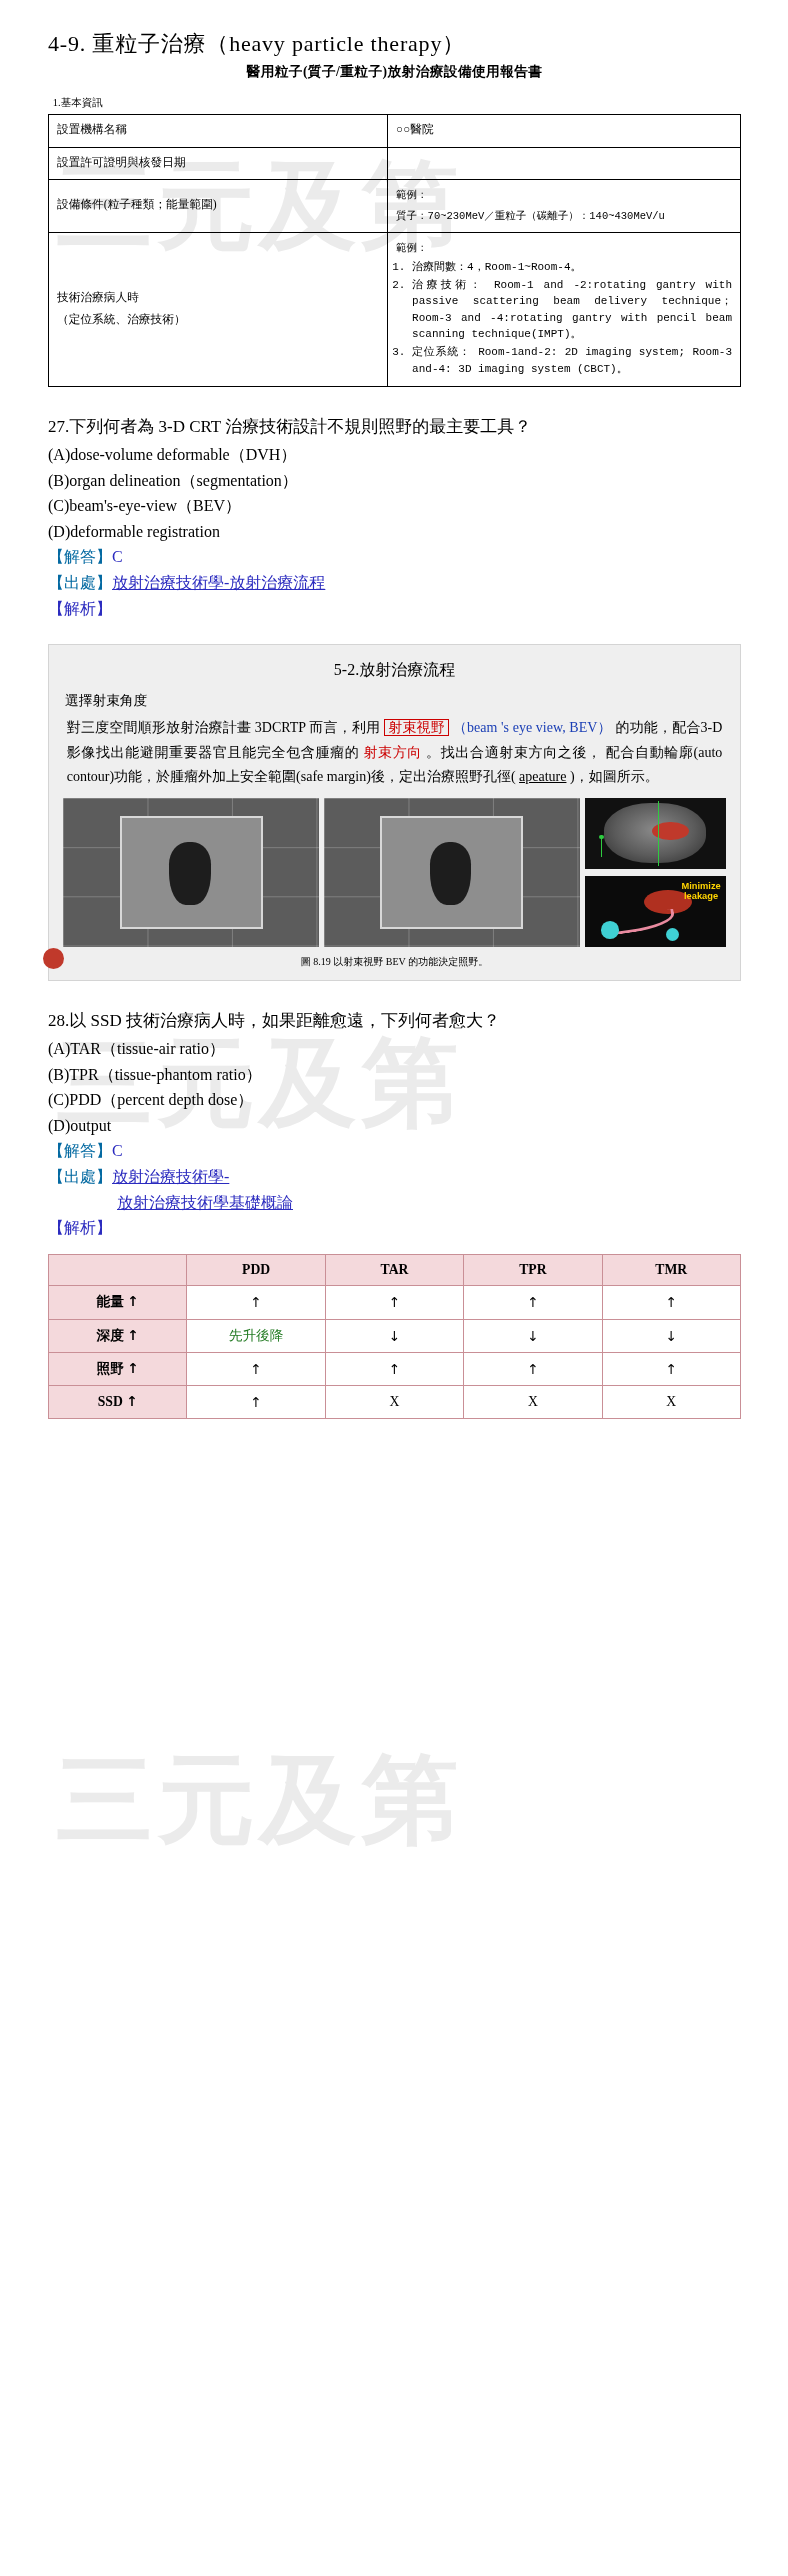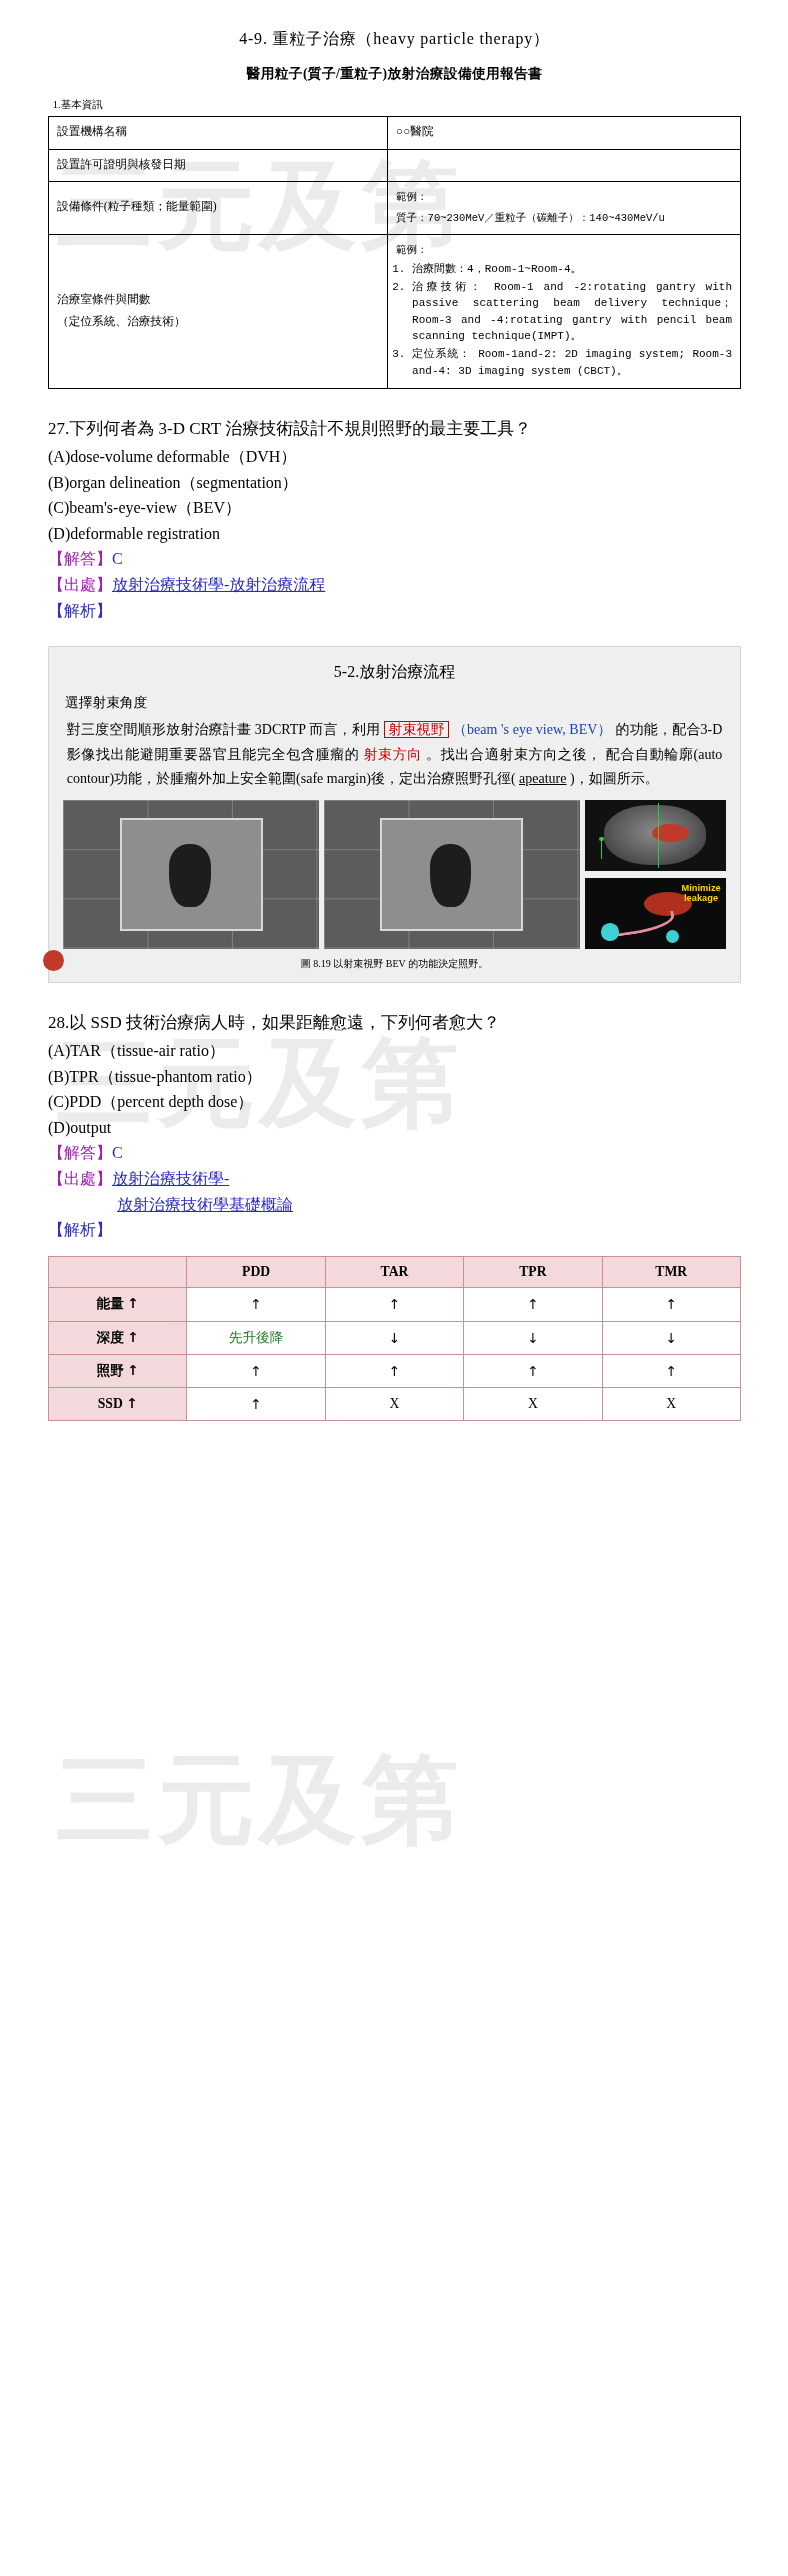--- a/index.html
+++ b/index.html
@@ -31,24 +31,23 @@
     z-index: 0;
     pointer-events: none;
   }
   .wm1 { top: 113px; left: 56px; }
   .wm2 { top: 990px; left: 56px; }
   .wm3 { top: 1707px; left: 56px; }
 
   .content { position: relative; z-index: 2; }
 
   h1.section-title {
-    font-size: 16px;
+    font-size: 22px;
     font-weight: normal;
-    text-align: center;
-    margin: 29px 0 15px 0;
+    margin: 29px 0 4px 0;
     letter-spacing: 0.8px;
   }
   h2.doc-title {
     font-size: 13.7px;
     font-weight: bold;
     text-align: center;
     margin: 0 0 14.5px 0;
     letter-spacing: 0.4px;
   }
   .small-label {
@@ -95,21 +94,21 @@
   }
   .opt {
     font-size: 16px;
     line-height: 1.6;
   }
   .ans, .src, .exp {
     font-size: 16px;
     line-height: 1.6;
     color: #2b2bbf;
   }
-  .ans .k, .src .k, .exp .k { color: #a21caf; }
+  .ans .k, .src .k, .exp .k { color: #0369a1; }
   .src .u { text-decoration: underline; }
   .src-line2 { padding-left: 69px; }
 
   
   .slide {
     margin-top: 23px;
     background: #efefef;
     border: 0.8px solid #d4d4d4;
     padding: 8px 11.3px 11.3px 11.3px;
     position: relative;
@@ -295,21 +294,21 @@
       </tr>
       <tr>
         <td class="lbl">設備條件(粒子種類；能量範圍)</td>
         <td>
           <span class="mono">範例：</span>
           <span class="mono sub">質子：70~230MeV／重粒子（碳離子）：140~430MeV/u</span>
         </td>
       </tr>
       <tr>
         <td class="lbl">
-          <span>治療室條件與間數</span>
+          <span>技術治療病人時</span>
           <span class="sub">（定位系統、治療技術）</span>
         </td>
         <td>
           <span class="mono">範例：</span>
           <ol class="rm mono">
             <li class="just">治療間數：4，Room-1~Room-4。</li>
             <li class="just">治療技術： Room-1 and -2:rotating gantry with passive scattering beam delivery technique； Room-3 and -4:rotating gantry with pencil beam scanning technique(IMPT)。</li>
             <li class="just">定位系統： Room-1and-2: 2D imaging system; Room-3 and-4: 3D imaging system (CBCT)。</li>
           </ol>
         </td>

